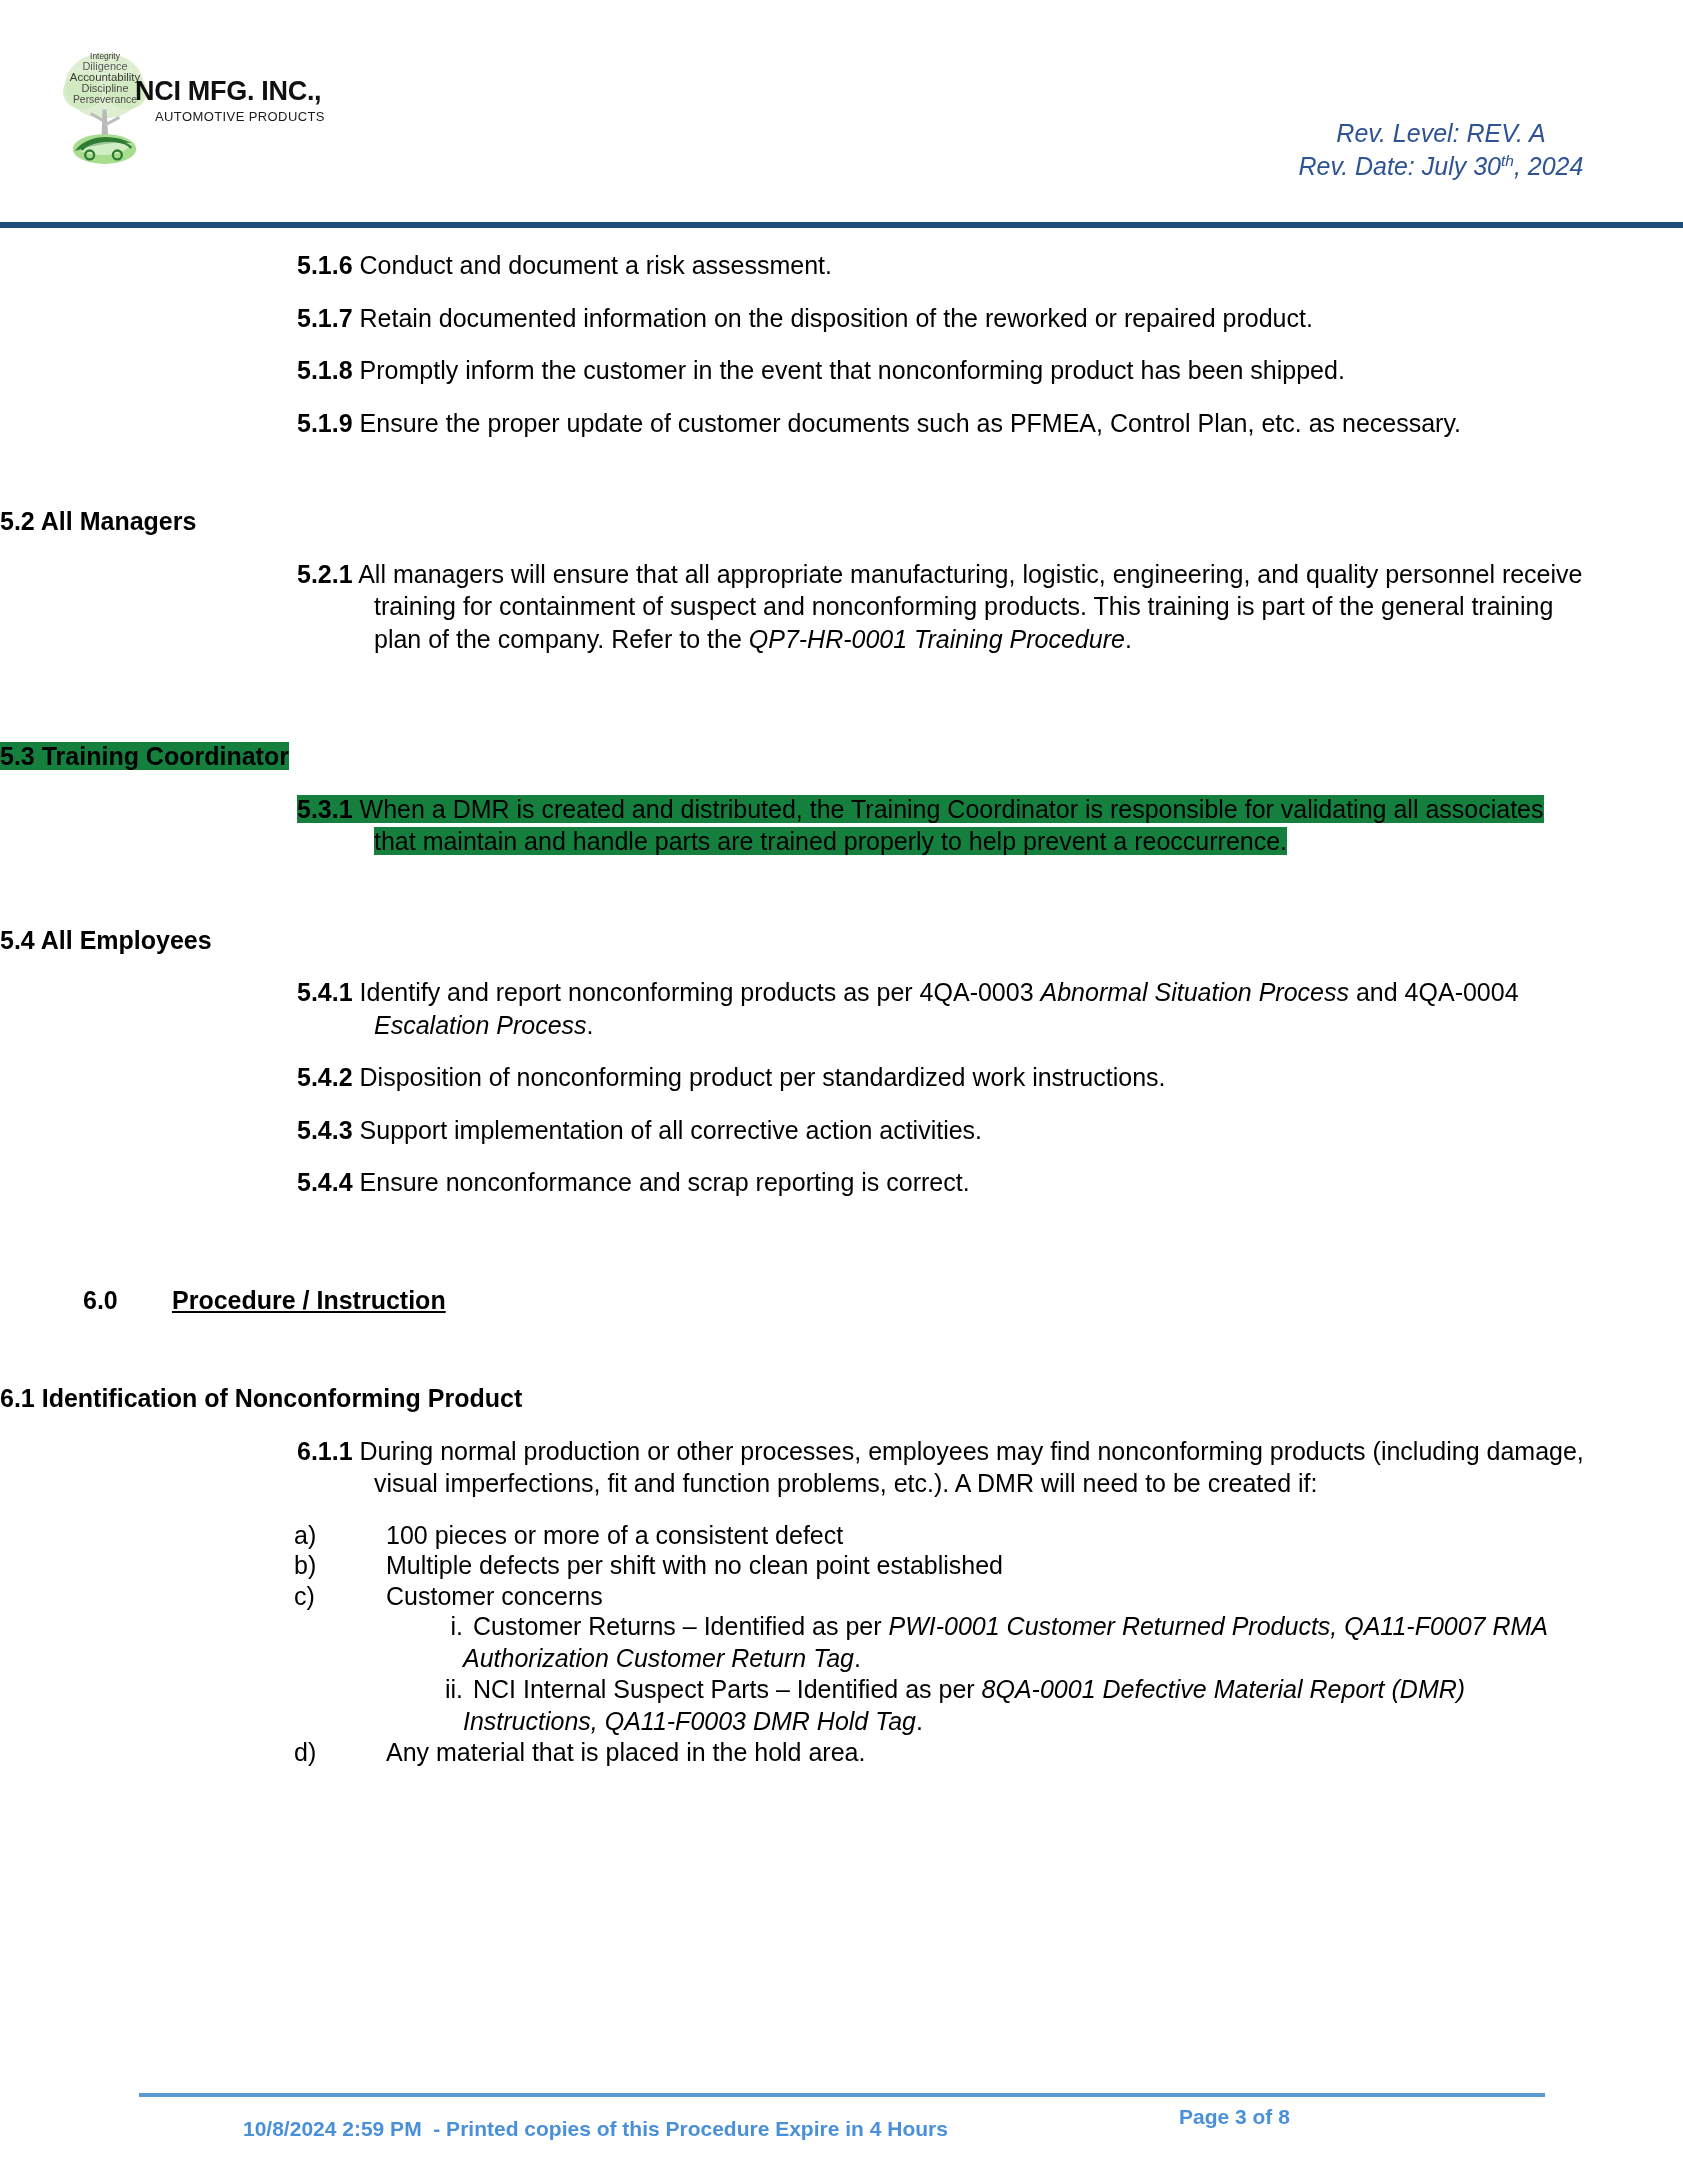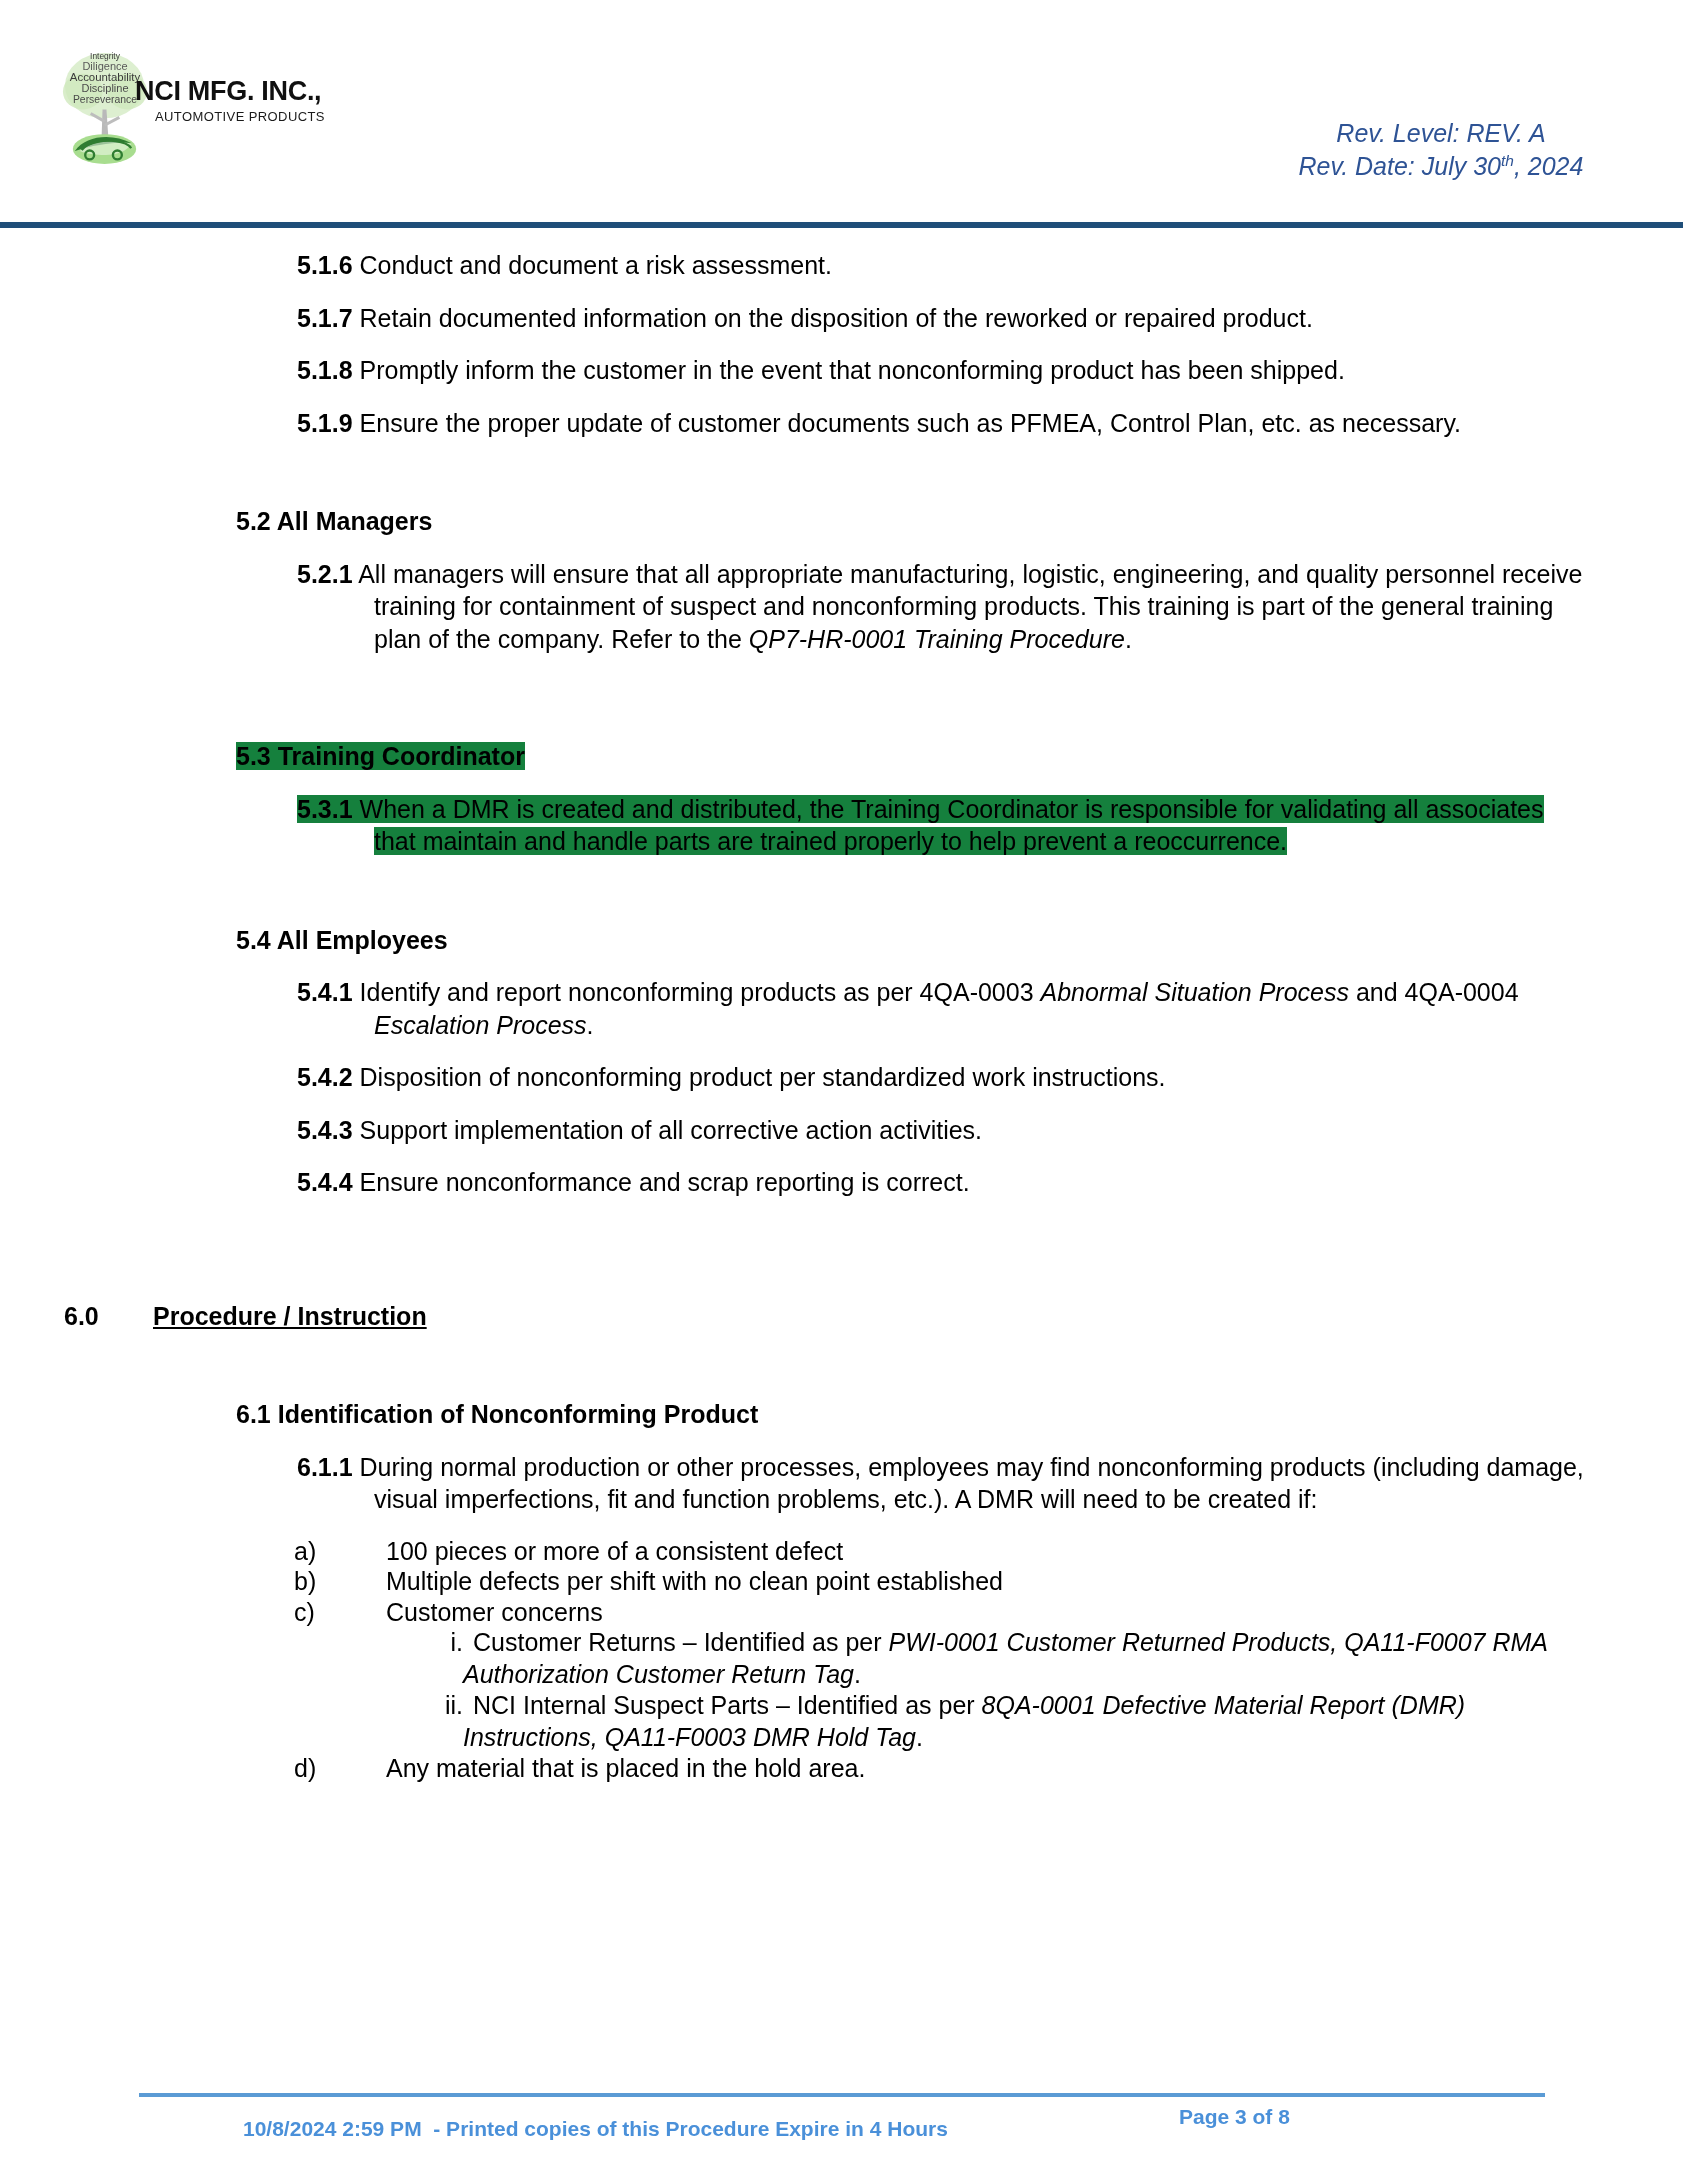--- a/index.html
+++ b/index.html
@@ -144,31 +144,30 @@
     padding-right: 96px;
     font-size: 25px;
     line-height: 1.30;
     text-indent: -77px;
   }
   .lvl3 .num { font-weight: bold; }
 
   .lvl2 {            
     position: relative;
     margin: 0 0 20px 0;
-    padding-left: 236px;
     font-size: 25px;
     font-weight: bold;
     line-height: 1.30;
   }
   .lvl2 .hl, .lvl3 .hl { background: #15803d; }
 
   .lvl1 {            
     position: relative;
-    margin: 16px 0 20px 0;
-    padding-left: 64px;
+    margin: 0 0 20px 0;
+    padding-left: 83px;
     font-size: 25px;
     font-weight: bold;
     line-height: 1.30;
   }
   .lvl1 .num1 { display: inline-block; width: 89px; }
   .lvl1 .u { text-decoration: underline; }
 
   .alpha {           
     position: relative;
     margin: 0;

